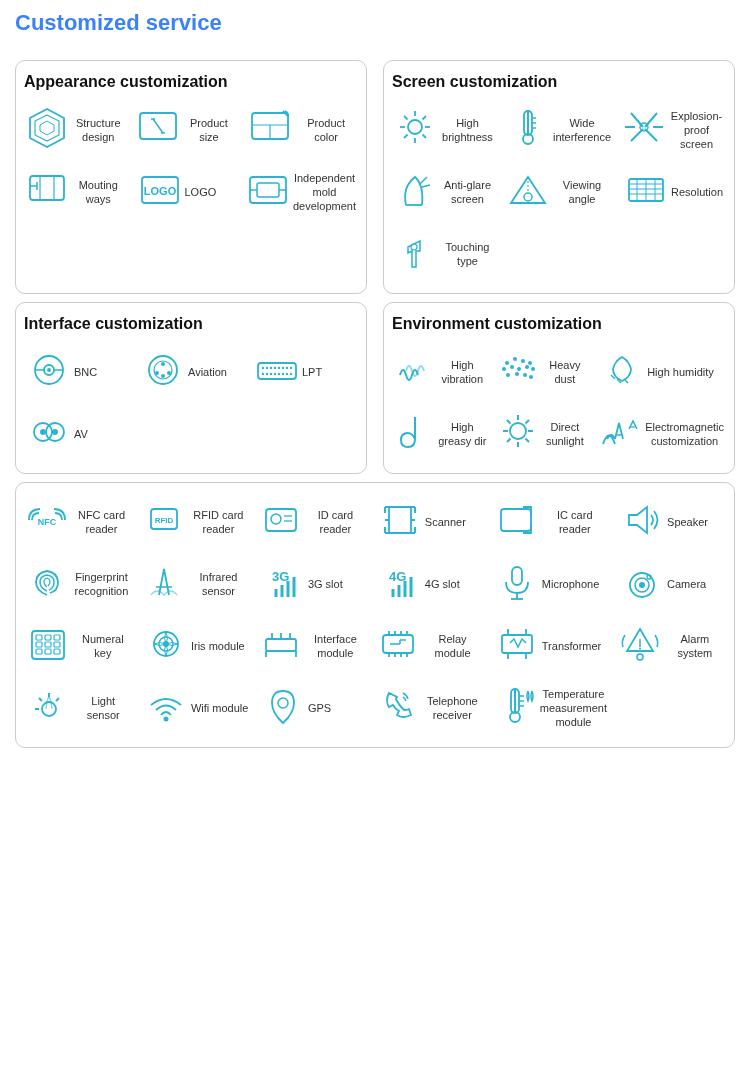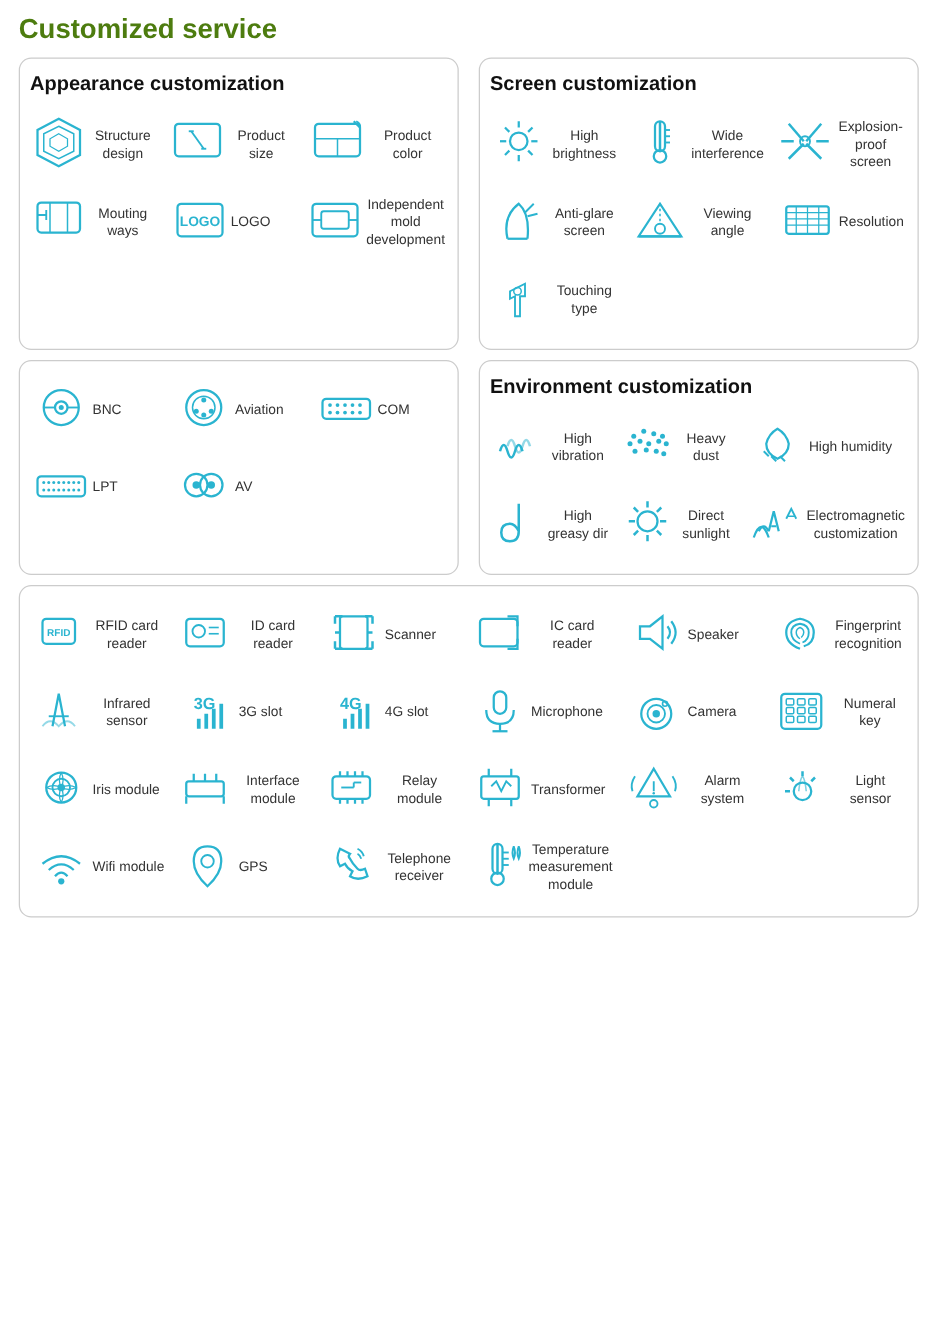--- a/index.html
+++ b/index.html
@@ -7,22 +7,22 @@
       font-family: Arial, sans-serif;
       background: #fff;
       width: 750px;
       padding: 10px 15px;
       font-size: 12px;
       color: #333;
     }
     h1.page-title {
       font-size: 22px;
       font-weight: bold;
-      margin-bottom: 10px;
-      color: #4d7c0f;
+      margin-bottom: 24px;
+      color: #3b82f6;
     }
     .sections-row {
       display: flex;
       gap: 16px;
       margin-bottom: 8px;
     }
     .section-box {
       border: 1.5px solid #ccc;
       border-radius: 10px;
       padding: 12px 8px;
@@ -251,20 +251,21 @@
         <span class="icon-label">Touching type</span>
       </div>
 
     </div>
   </div>
 </div>
 
 <div class="sections-row">
 
   <div class="section-box">
+    <div class="section-title">Interface customization</div>
     <div class="icon-grid cols-3">
 
       <div class="icon-item">
         <div class="icon-svg">
           <svg width="46" height="46" viewBox="0 0 46 46">
             <circle cx="23" cy="23" r="14" stroke="#2ab4d0" stroke-width="1.8"></circle>
             <circle cx="23" cy="23" r="5" stroke="#2ab4d0" stroke-width="1.8"></circle>
             <circle cx="23" cy="23" r="2" fill="#2ab4d0" stroke="none"></circle>
             <line x1="9" y1="23" x2="18" y2="23" stroke="#2ab4d0" stroke-width="1.5"></line>
             <line x1="28" y1="23" x2="37" y2="23" stroke="#2ab4d0" stroke-width="1.5"></line>
@@ -280,38 +281,20 @@
             <circle cx="23" cy="23" r="9" stroke="#2ab4d0" stroke-width="1.2"></circle>
             <circle cx="23" cy="17" r="2" fill="#2ab4d0" stroke="none"></circle>
             <circle cx="23" cy="29" r="2" fill="#2ab4d0" stroke="none"></circle>
             <circle cx="17" cy="26" r="2" fill="#2ab4d0" stroke="none"></circle>
             <circle cx="29" cy="26" r="2" fill="#2ab4d0" stroke="none"></circle>
           </svg>
         </div>
         <span class="icon-label">Aviation</span>
       </div>
 
-      <div class="icon-item">
-        <div class="icon-svg">
-          <svg width="46" height="46" viewBox="0 0 46 46">
-            <rect x="4" y="16" width="38" height="16" rx="3" stroke="#2ab4d0" stroke-width="1.8"></rect>
-            <circle cx="10" cy="21" r="1.5" fill="#2ab4d0" stroke="none"></circle>
-            <circle cx="16" cy="21" r="1.5" fill="#2ab4d0" stroke="none"></circle>
-            <circle cx="22" cy="21" r="1.5" fill="#2ab4d0" stroke="none"></circle>
-            <circle cx="28" cy="21" r="1.5" fill="#2ab4d0" stroke="none"></circle>
-            <circle cx="34" cy="21" r="1.5" fill="#2ab4d0" stroke="none"></circle>
-            <circle cx="10" cy="27" r="1.5" fill="#2ab4d0" stroke="none"></circle>
-            <circle cx="16" cy="27" r="1.5" fill="#2ab4d0" stroke="none"></circle>
-            <circle cx="22" cy="27" r="1.5" fill="#2ab4d0" stroke="none"></circle>
-            <circle cx="28" cy="27" r="1.5" fill="#2ab4d0" stroke="none"></circle>
-            <circle cx="34" cy="27" r="1.5" fill="#2ab4d0" stroke="none"></circle>
-          </svg>
-        </div>
-        <span class="icon-label">COM</span>
-      </div>
 
       <div class="icon-item">
         <div class="icon-svg">
           <svg width="46" height="46" viewBox="0 0 46 46">
             <rect x="4" y="16" width="38" height="16" rx="3" stroke="#2ab4d0" stroke-width="1.8"></rect>
             <circle cx="9" cy="21" r="1.2" fill="#2ab4d0" stroke="none"></circle>
             <circle cx="13" cy="21" r="1.2" fill="#2ab4d0" stroke="none"></circle>
             <circle cx="17" cy="21" r="1.2" fill="#2ab4d0" stroke="none"></circle>
             <circle cx="21" cy="21" r="1.2" fill="#2ab4d0" stroke="none"></circle>
             <circle cx="25" cy="21" r="1.2" fill="#2ab4d0" stroke="none"></circle>
@@ -434,20 +417,32 @@
       </div>
 
     </div>
   </div>
 </div>
 
 <div class="sections-row">
   <div class="section-box full-width">
     <div class="icon-grid cols-6">
 
+      <div class="icon-item">
+        <div class="icon-svg">
+          <svg width="46" height="46" viewBox="0 0 46 46">
+            <path d="M8 23 Q8 16 15 16" stroke="#2ab4d0" stroke-width="1.8" fill="none"></path>
+            <path d="M5 23 Q5 12 16 12" stroke="#2ab4d0" stroke-width="1.8" fill="none"></path>
+            <path d="M38 23 Q38 16 31 16" stroke="#2ab4d0" stroke-width="1.8" fill="none"></path>
+            <path d="M41 23 Q41 12 30 12" stroke="#2ab4d0" stroke-width="1.8" fill="none"></path>
+            <text x="23" y="28" text-anchor="middle" font-size="9" fill="#2ab4d0" stroke="none" font-weight="bold">NFC</text>
+          </svg>
+        </div>
+        <span class="icon-label">NFC card reader</span>
+      </div>
 
       <div class="icon-item">
         <div class="icon-svg">
           <svg width="46" height="46" viewBox="0 0 46 46">
             <rect x="10" y="12" width="26" height="20" rx="3" stroke="#2ab4d0" stroke-width="1.8"></rect>
             <text x="23" y="26" text-anchor="middle" font-size="8" fill="#2ab4d0" stroke="none" font-weight="bold">RFID</text>
           </svg>
         </div>
         <span class="icon-label">RFID card reader</span>
       </div>

